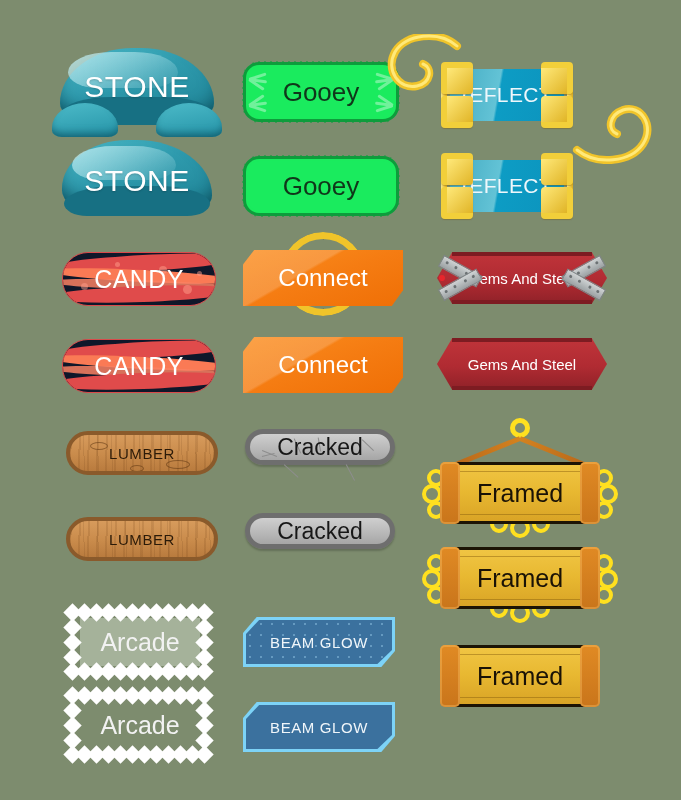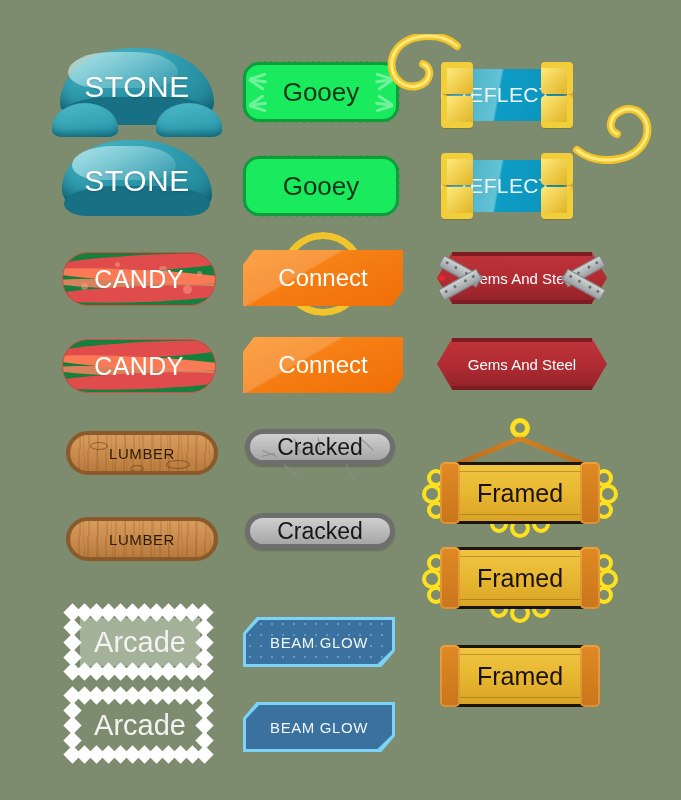--- a/index.html
+++ b/index.html
@@ -88,21 +88,21 @@
   .rc-bl{left:0;bottom:0;border-right:none;border-top:none;}
   .rc-br{right:0;bottom:0;border-left:none;border-top:none;}
   .rbar{position:absolute;background:linear-gradient(90deg,#ffe97a,#d8ab1f);}
   .rb-l{left:0;top:20px;bottom:20px;width:6px;}
   .rb-r{right:0;top:20px;bottom:20px;width:6px;}
   .rswirl{position:absolute;pointer-events:none;}
 
   
   .candy{
     position:relative;width:152px;height:52px;border-radius:26px;
-    background:#15803d;overflow:hidden;
+    background:#0f172a;overflow:hidden;
     display:flex;align-items:center;justify-content:center;
     border:1px solid #d94a4a;
   }
   .candy .wave{position:absolute;left:-10%;width:125%;height:16px;border-radius:50%;}
   .candy .w1{top:2px;background:#e04b4b;transform:rotate(-3deg);}
   .candy .w2{top:17px;background:#fa7a55;transform:rotate(3deg);height:12px;}
   .candy .w3{bottom:3px;background:#e04b4b;transform:rotate(-2deg);}
   .candy .w4{bottom:15px;background:#fa8163;transform:rotate(2deg);height:10px;opacity:.85;}
   .candy .dot{position:absolute;border-radius:50%;background:rgba(255,160,140,.5);}
   .candy-label{position:relative;z-index:3;font-size:25px;color:#fff;letter-spacing:.4px;}
@@ -185,21 +185,21 @@
   .cracked-label{font-size:23px;color:#171717;position:relative;z-index:3;}
   .crk{position:absolute;background:#8d8d8d;height:1.4px;transform-origin:left center;}
 
   
   .arcade{position:relative;width:148px;height:72px;display:flex;align-items:center;justify-content:center;}
   .arcade-fill{position:absolute;left:14px;top:12px;right:14px;bottom:12px;
     background:rgba(222,230,214,.42);}
   .arcade-fill.plain{background:transparent;}
   .arc-dots{position:absolute;inset:0;pointer-events:none;}
   .dia{position:absolute;width:13px;height:13px;background:#ffffff;transform:rotate(45deg);}
-  .arcade-label{position:relative;z-index:4;font-size:29px;color:#f2f2f2;}
+  .arcade-label{position:relative;z-index:4;font-size:25px;color:#f2f2f2;}
 
   
   .beam{position:relative;width:152px;height:50px;}
   .beam-border{
     position:absolute;inset:0;background:#7dd3f7;
     clip-path:polygon(9% 0, 100% 0, 100% 68%, 91% 100%, 0 100%, 0 32%);
   }
   .beam-inner{
     position:absolute;left:3px;top:3px;right:3px;bottom:3px;
     background:

